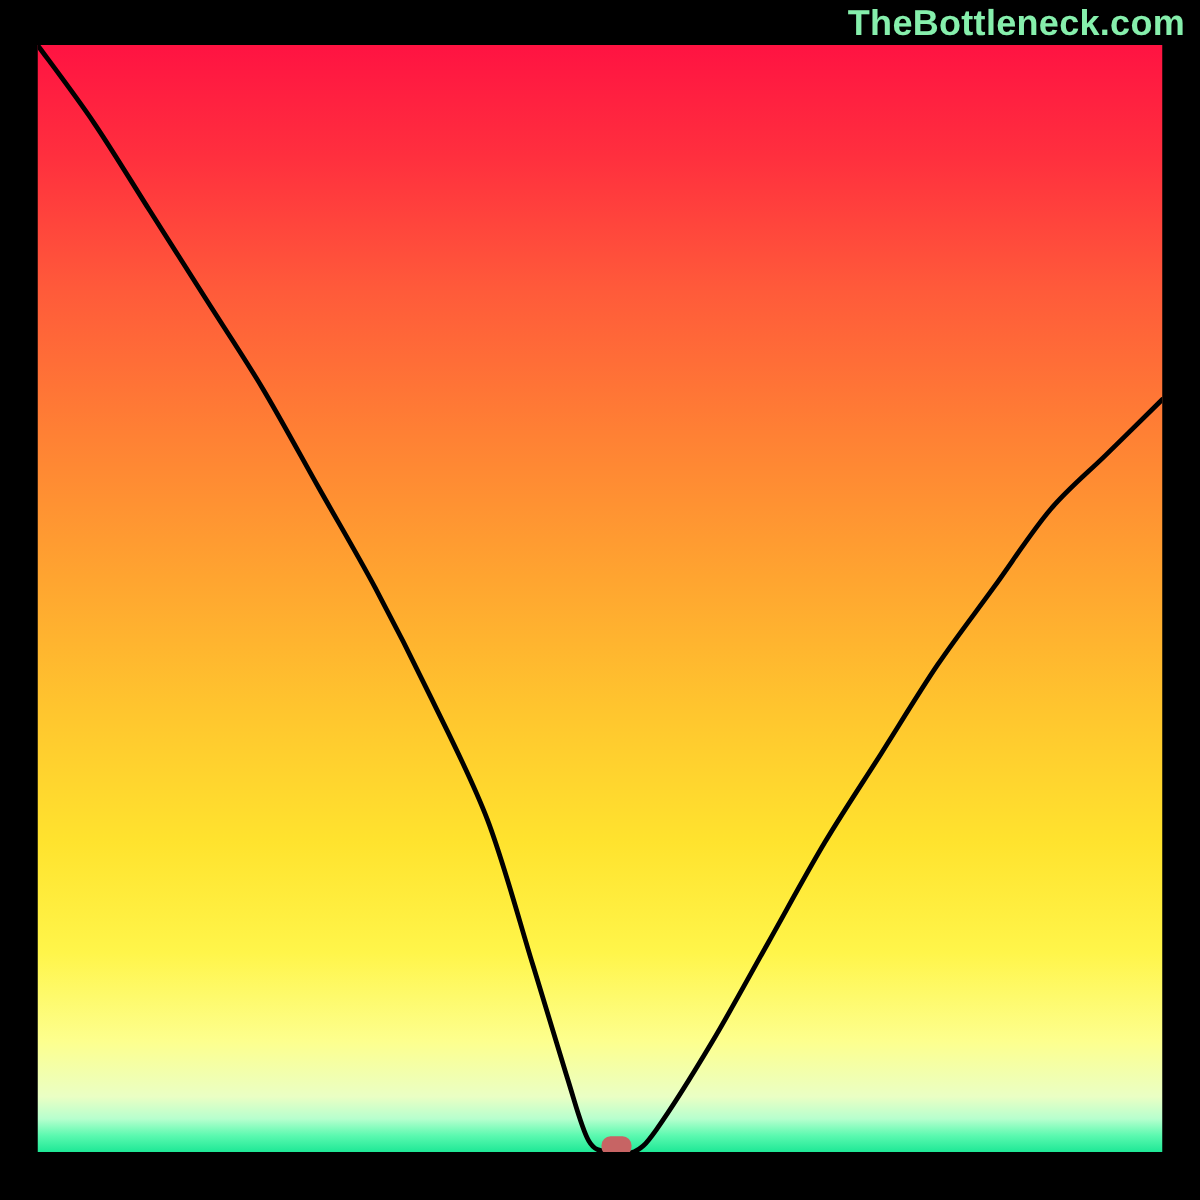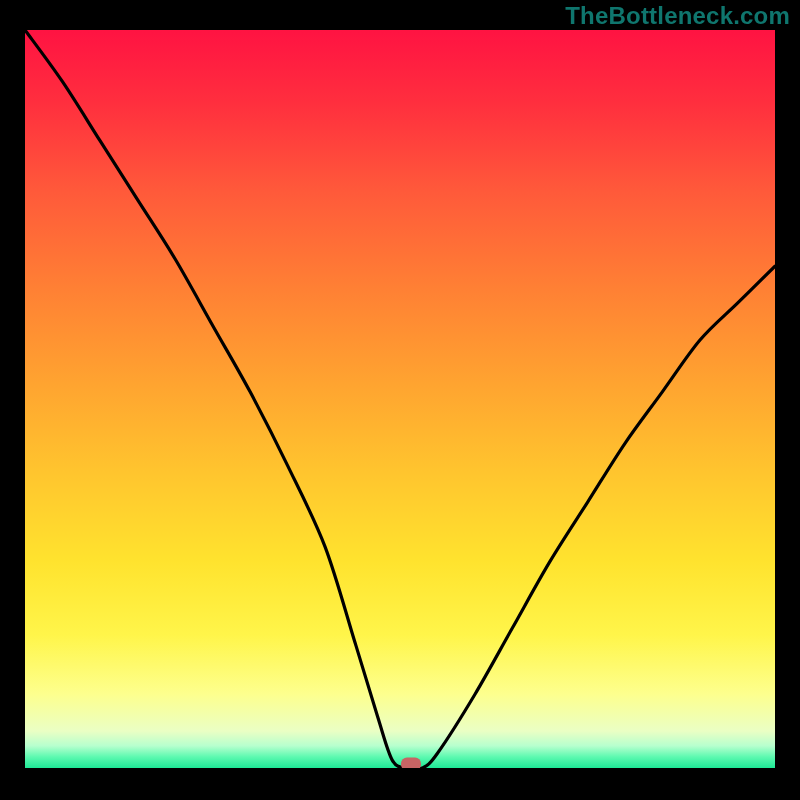--- a/index.html
+++ b/index.html
@@ -14,21 +14,21 @@
   .frame {
     position: relative;
     width: 800px;
     height: 800px;
     background: #000;
   }
   .watermark {
     position: absolute;
     top: 2px;
     right: 10px;
-    color: #0f766e;
+    color: #86efac;
     font-size: 24px;
     font-weight: 600;
     letter-spacing: 0.2px;
     z-index: 10;
   }
   .plot-area {
     position: absolute;
     left: 25px;
     top: 30px;
     width: 750px;

